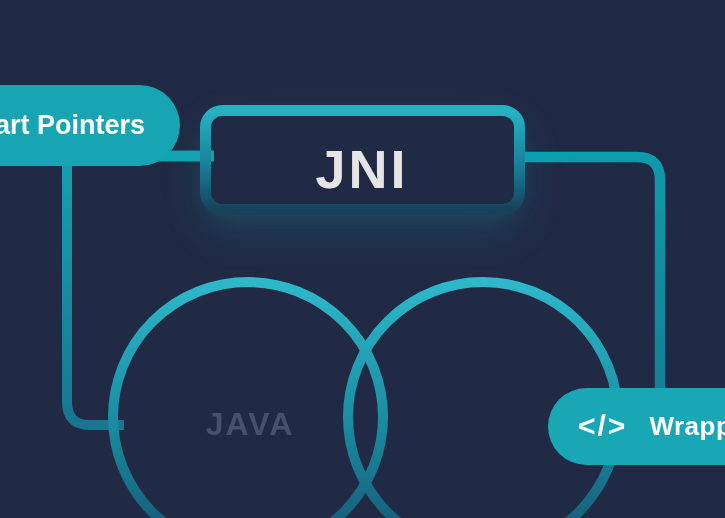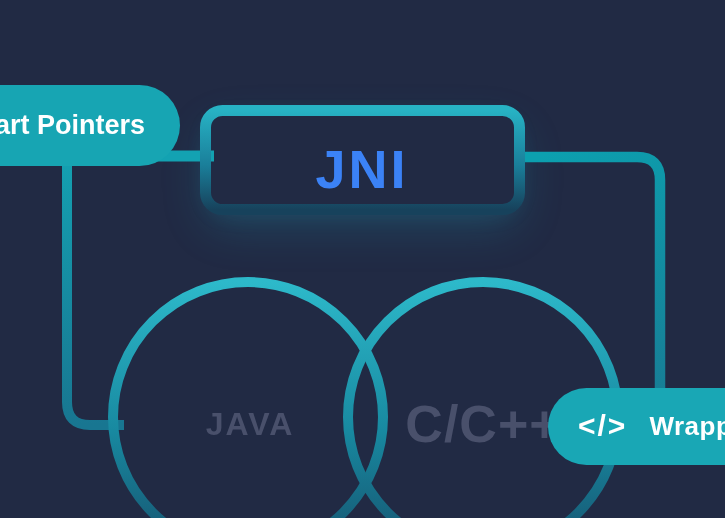--- a/index.html
+++ b/index.html
@@ -30,21 +30,21 @@
     width: 315px;
     height: 100px;
     border-radius: 24px;
     box-shadow: 0 18px 44px rgba(34, 164, 186, 0.22), 0 6px 20px rgba(34, 164, 186, 0.12);
     z-index: 1;
   }
   .node-label {
     position: absolute;
     transform: translate(-50%, -50%);
     font-weight: 700;
-    color: #3b82f6;
+    color: #e5e5e5;
     z-index: 3;
     white-space: nowrap;
     user-select: none;
   }
   .jni-label {
     left: 362px;
     top: 169px;
     font-size: 54px;
     letter-spacing: 3px;
   }
@@ -140,21 +140,20 @@
 
     <circle cx="248" cy="417" r="135" stroke="url(#gradCircle)" stroke-width="10" fill="none"></circle>
 
     <circle cx="483" cy="417" r="135" stroke="url(#gradCircle)" stroke-width="10" fill="none"></circle>
   </svg>
 
   <div class="node-label jni-label">JNI</div>
 
   <div class="node-label java-label">JAVA</div>
 
-  <div class="node-label cpp-label">C/C++</div>
 
   <div class="badge badge-smart">
     <span>Smart Pointers</span>
   </div>
 
   <div class="badge badge-wrapper">
     <span class="code-icon">&lt;/&gt;</span>
     <span>Wrapper</span>
   </div>
 

